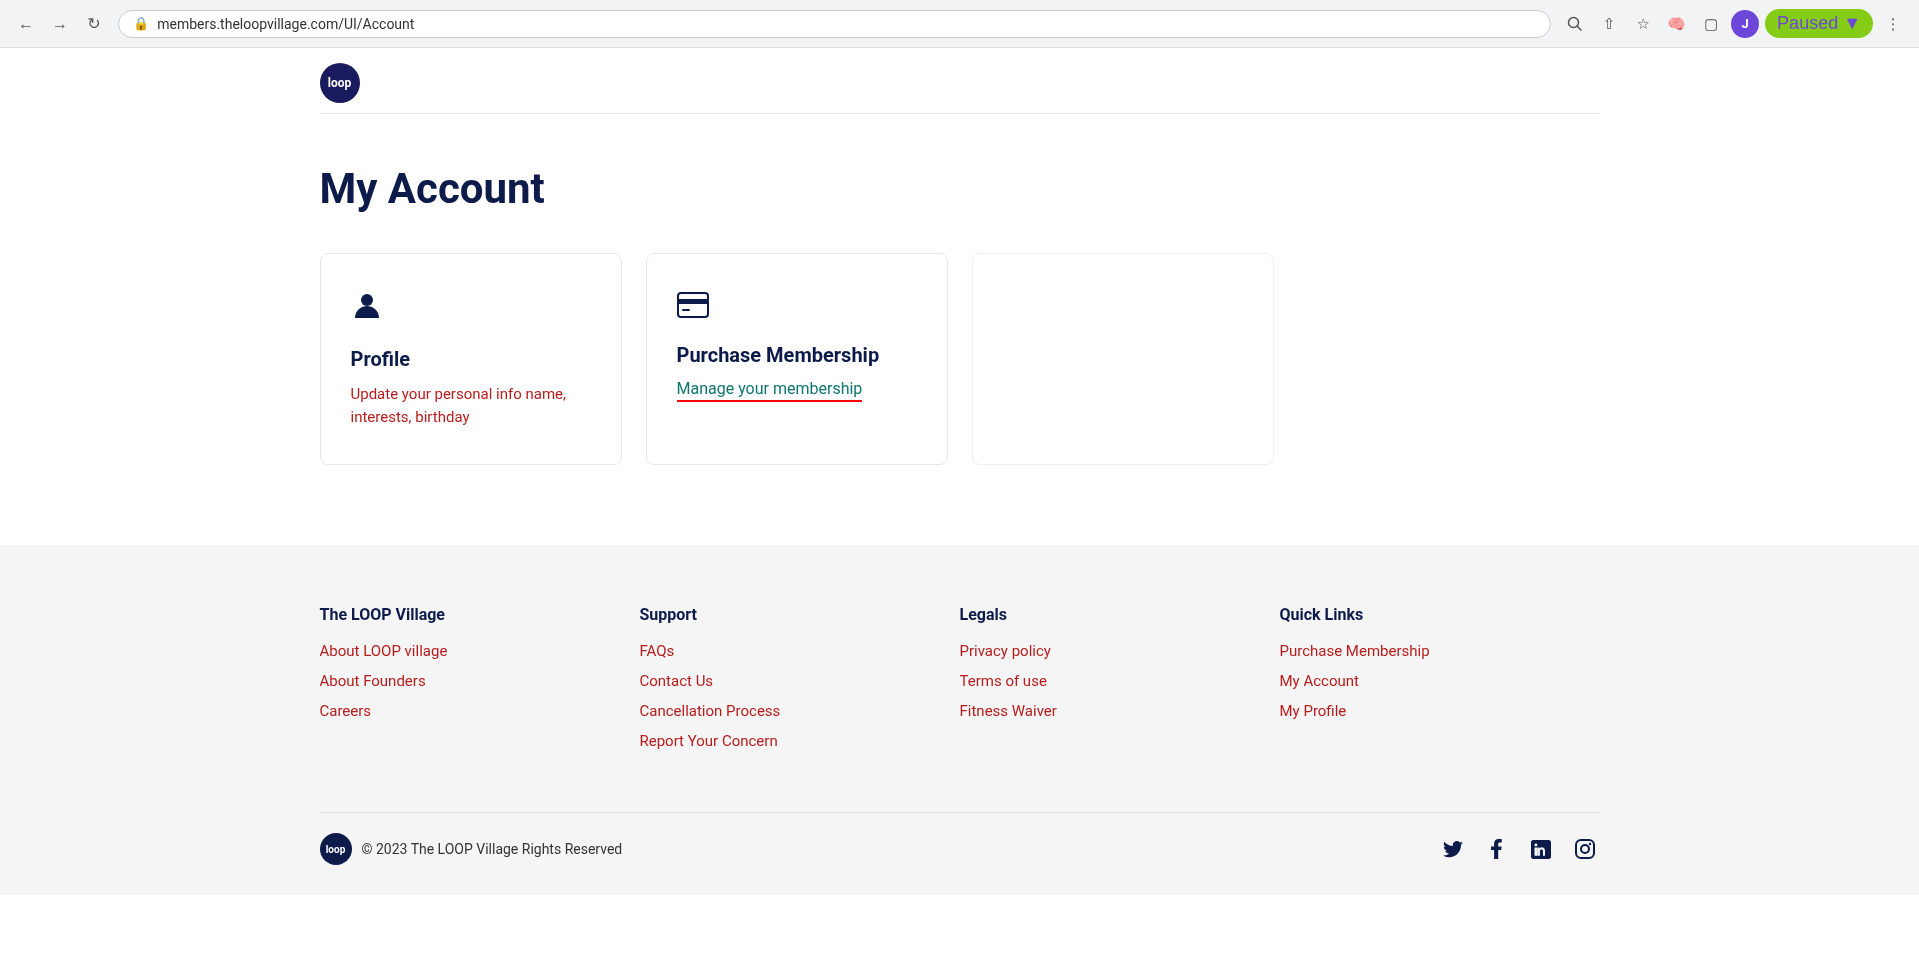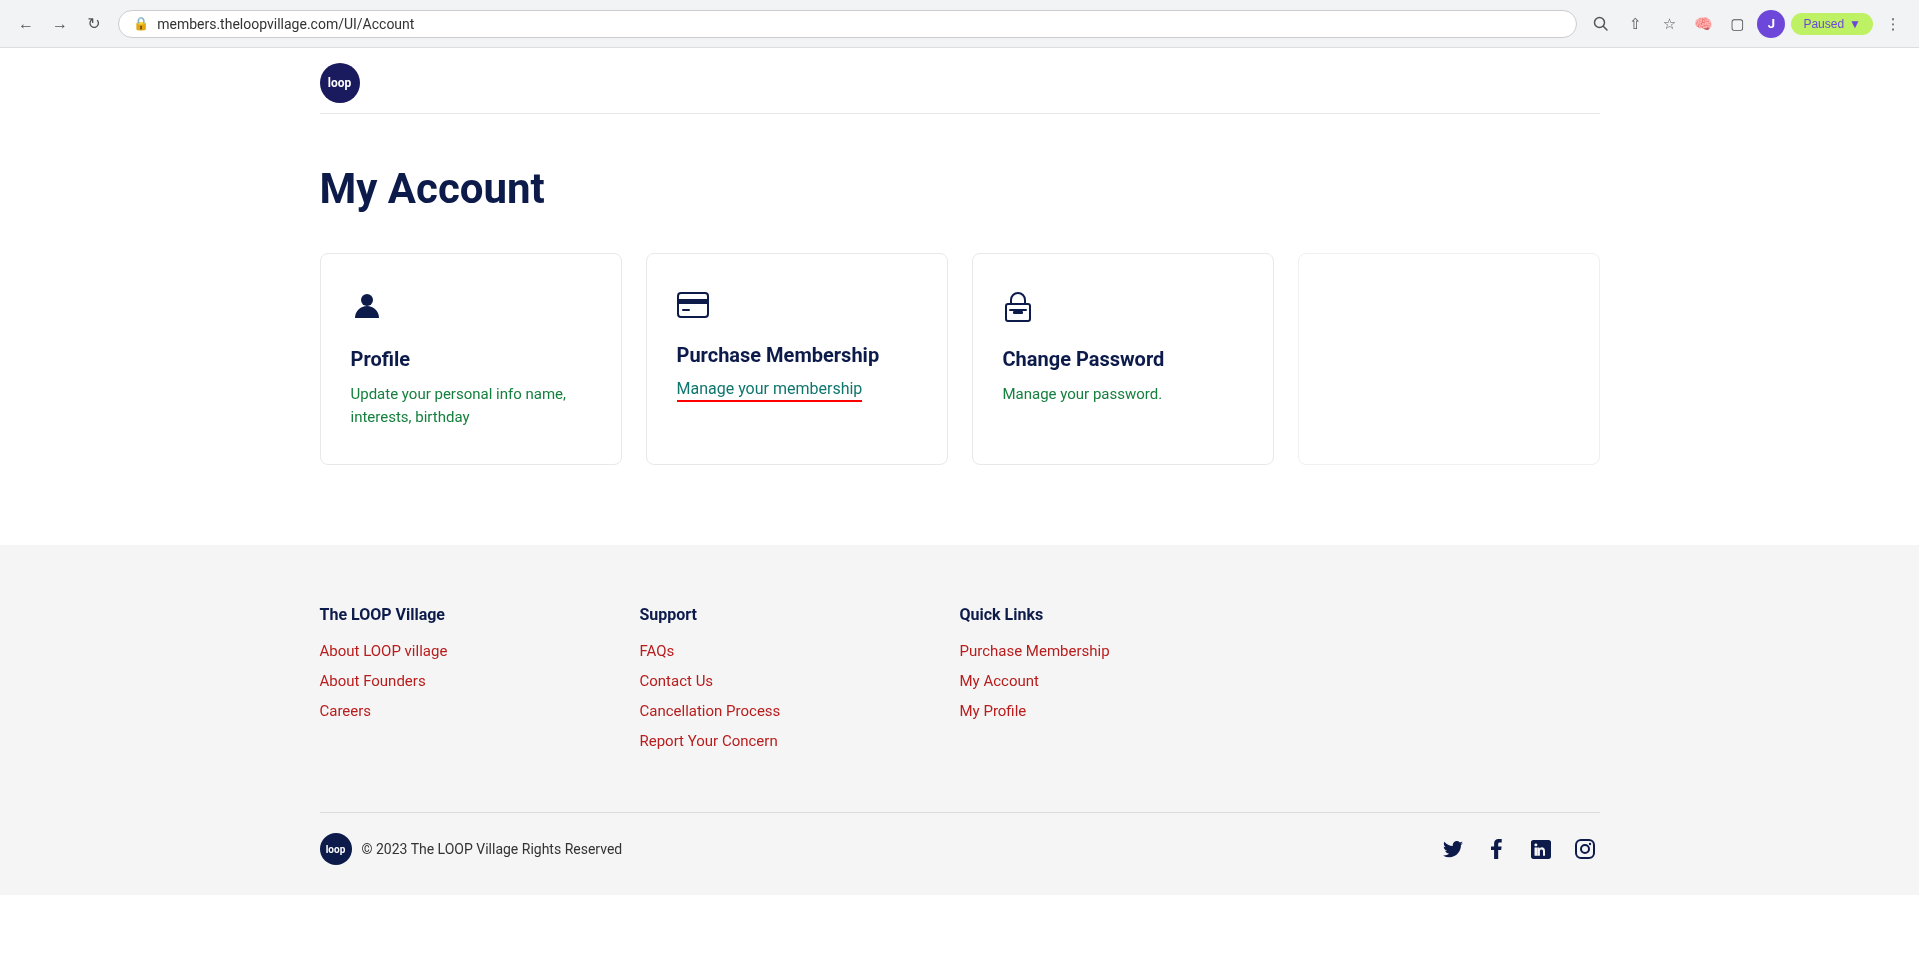--- a/index.html
+++ b/index.html
@@ -65,26 +65,26 @@
     }
     .profile-badge {
       width: 28px; height: 28px;
       border-radius: 50%;
       background: #6c47d9;
       color: white;
       display: flex; align-items: center; justify-content: center;
       font-size: 13px; font-weight: bold;
     }
     .paused-btn {
-      background: #bef264;
+      background: #84cc16;
       color: #6c47d9;
       border: none;
       border-radius: 20px;
       padding: 4px 12px;
-      font-size: 12px;
+      font-size: 18px;
       cursor: pointer;
       display: flex; align-items: center; gap: 5px;
     }
 
     
     .page-content {
       max-width: 1400px;
       margin: 0 auto;
       padding: 0 60px;
     }
@@ -135,21 +135,21 @@
       margin-bottom: 18px;
     }
     .card-title {
       font-size: 20px;
       font-weight: 700;
       color: #0d1b4b;
       margin-bottom: 12px;
     }
     .card-desc {
       font-size: 15px;
-      color: #15803d;
+      color: #b91c1c;
       line-height: 1.5;
     }
     .card-link {
       font-size: 16px;
       color: #0f766e;
       position: relative;
       display: inline-block;
     }
     .card-link::after {
       content: '';
@@ -290,32 +290,20 @@
         <svg width="32" height="26" viewBox="0 0 32 26" fill="none" xmlns="http://www.w3.org/2000/svg">
           <rect x="1" y="1" width="30" height="24" rx="3" stroke="#0d1b4b" stroke-width="2"></rect>
           <rect x="1" y="7" width="30" height="5" fill="#0d1b4b"></rect>
           <rect x="5" y="17" width="8" height="2" rx="1" fill="#0d1b4b"></rect>
         </svg>
       </div>
       <div class="card-title">Purchase Membership</div>
       <div class="card-link">Manage your membership</div>
     </div>
 
-    <div class="card">
-      <div class="card-icon">
-        <svg width="30" height="32" viewBox="0 0 30 32" fill="none" xmlns="http://www.w3.org/2000/svg">
-          <rect x="3" y="14" width="24" height="17" rx="2" stroke="#0d1b4b" stroke-width="2"></rect>
-          <path d="M8 14V10a7 7 0 0 1 14 0v4" stroke="#0d1b4b" stroke-width="2"></path>
-          <rect x="10" y="21" width="10" height="3" rx="1" fill="#0d1b4b"></rect>
-          <rect x="6" y="19" width="18" height="2" rx="1" fill="#0d1b4b"></rect>
-        </svg>
-      </div>
-      <div class="card-title">Change Password</div>
-      <div class="card-desc">Manage your password.</div>
-    </div>
 
     <div class="card" style="background: transparent; border: 1px solid #f0f0f0;"></div>
   </div>
 </div>
 
 <footer>
   <div class="footer-inner">
     <div class="footer-columns">
 
       <div class="footer-col">
@@ -326,20 +314,26 @@
       </div>
 
       <div class="footer-col">
         <div class="footer-col-title">Support</div>
         <a class="footer-link">FAQs</a>
         <a class="footer-link">Contact Us</a>
         <a class="footer-link">Cancellation Process</a>
         <a class="footer-link">Report Your Concern</a>
       </div>
 
+      <div class="footer-col">
+        <div class="footer-col-title">Legals</div>
+        <a class="footer-link">Privacy policy</a>
+        <a class="footer-link">Terms of use</a>
+        <a class="footer-link">Fitness Waiver</a>
+      </div>
 
       <div class="footer-col">
         <div class="footer-col-title">Quick Links</div>
         <a class="footer-link">Purchase Membership</a>
         <a class="footer-link">My Account</a>
         <a class="footer-link">My Profile</a>
       </div>
     </div>
 
     <div class="footer-bottom">

